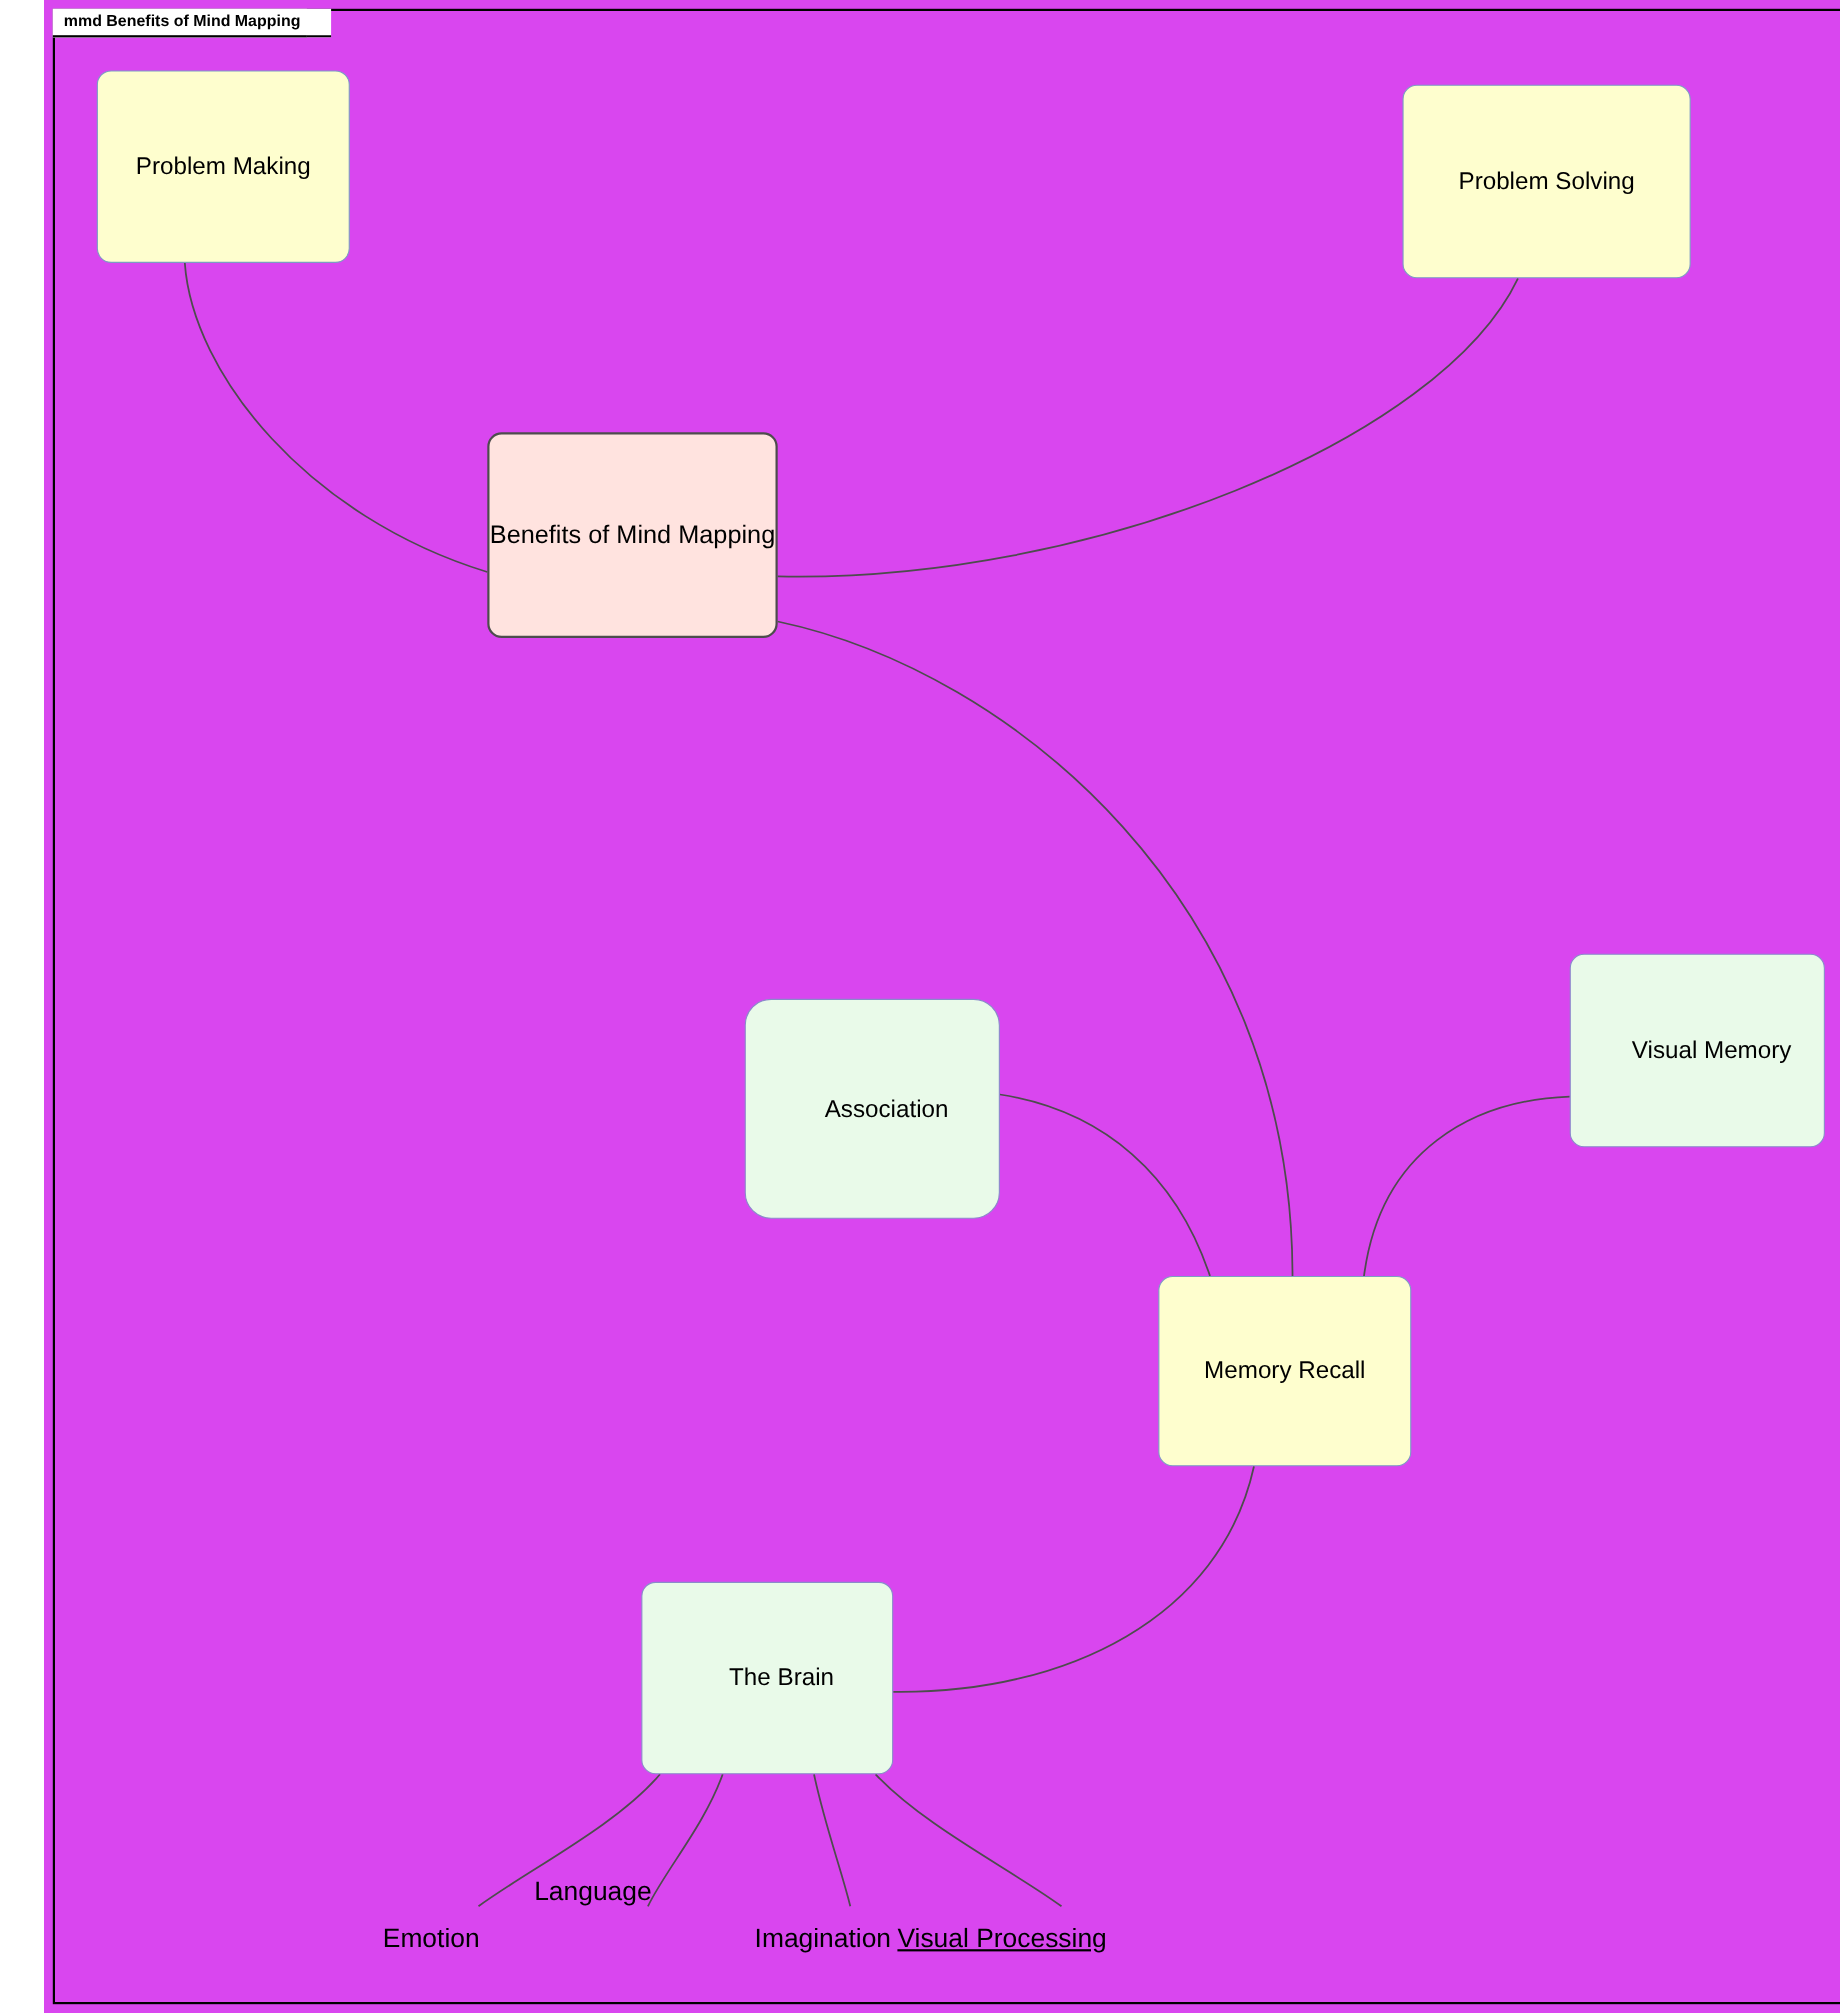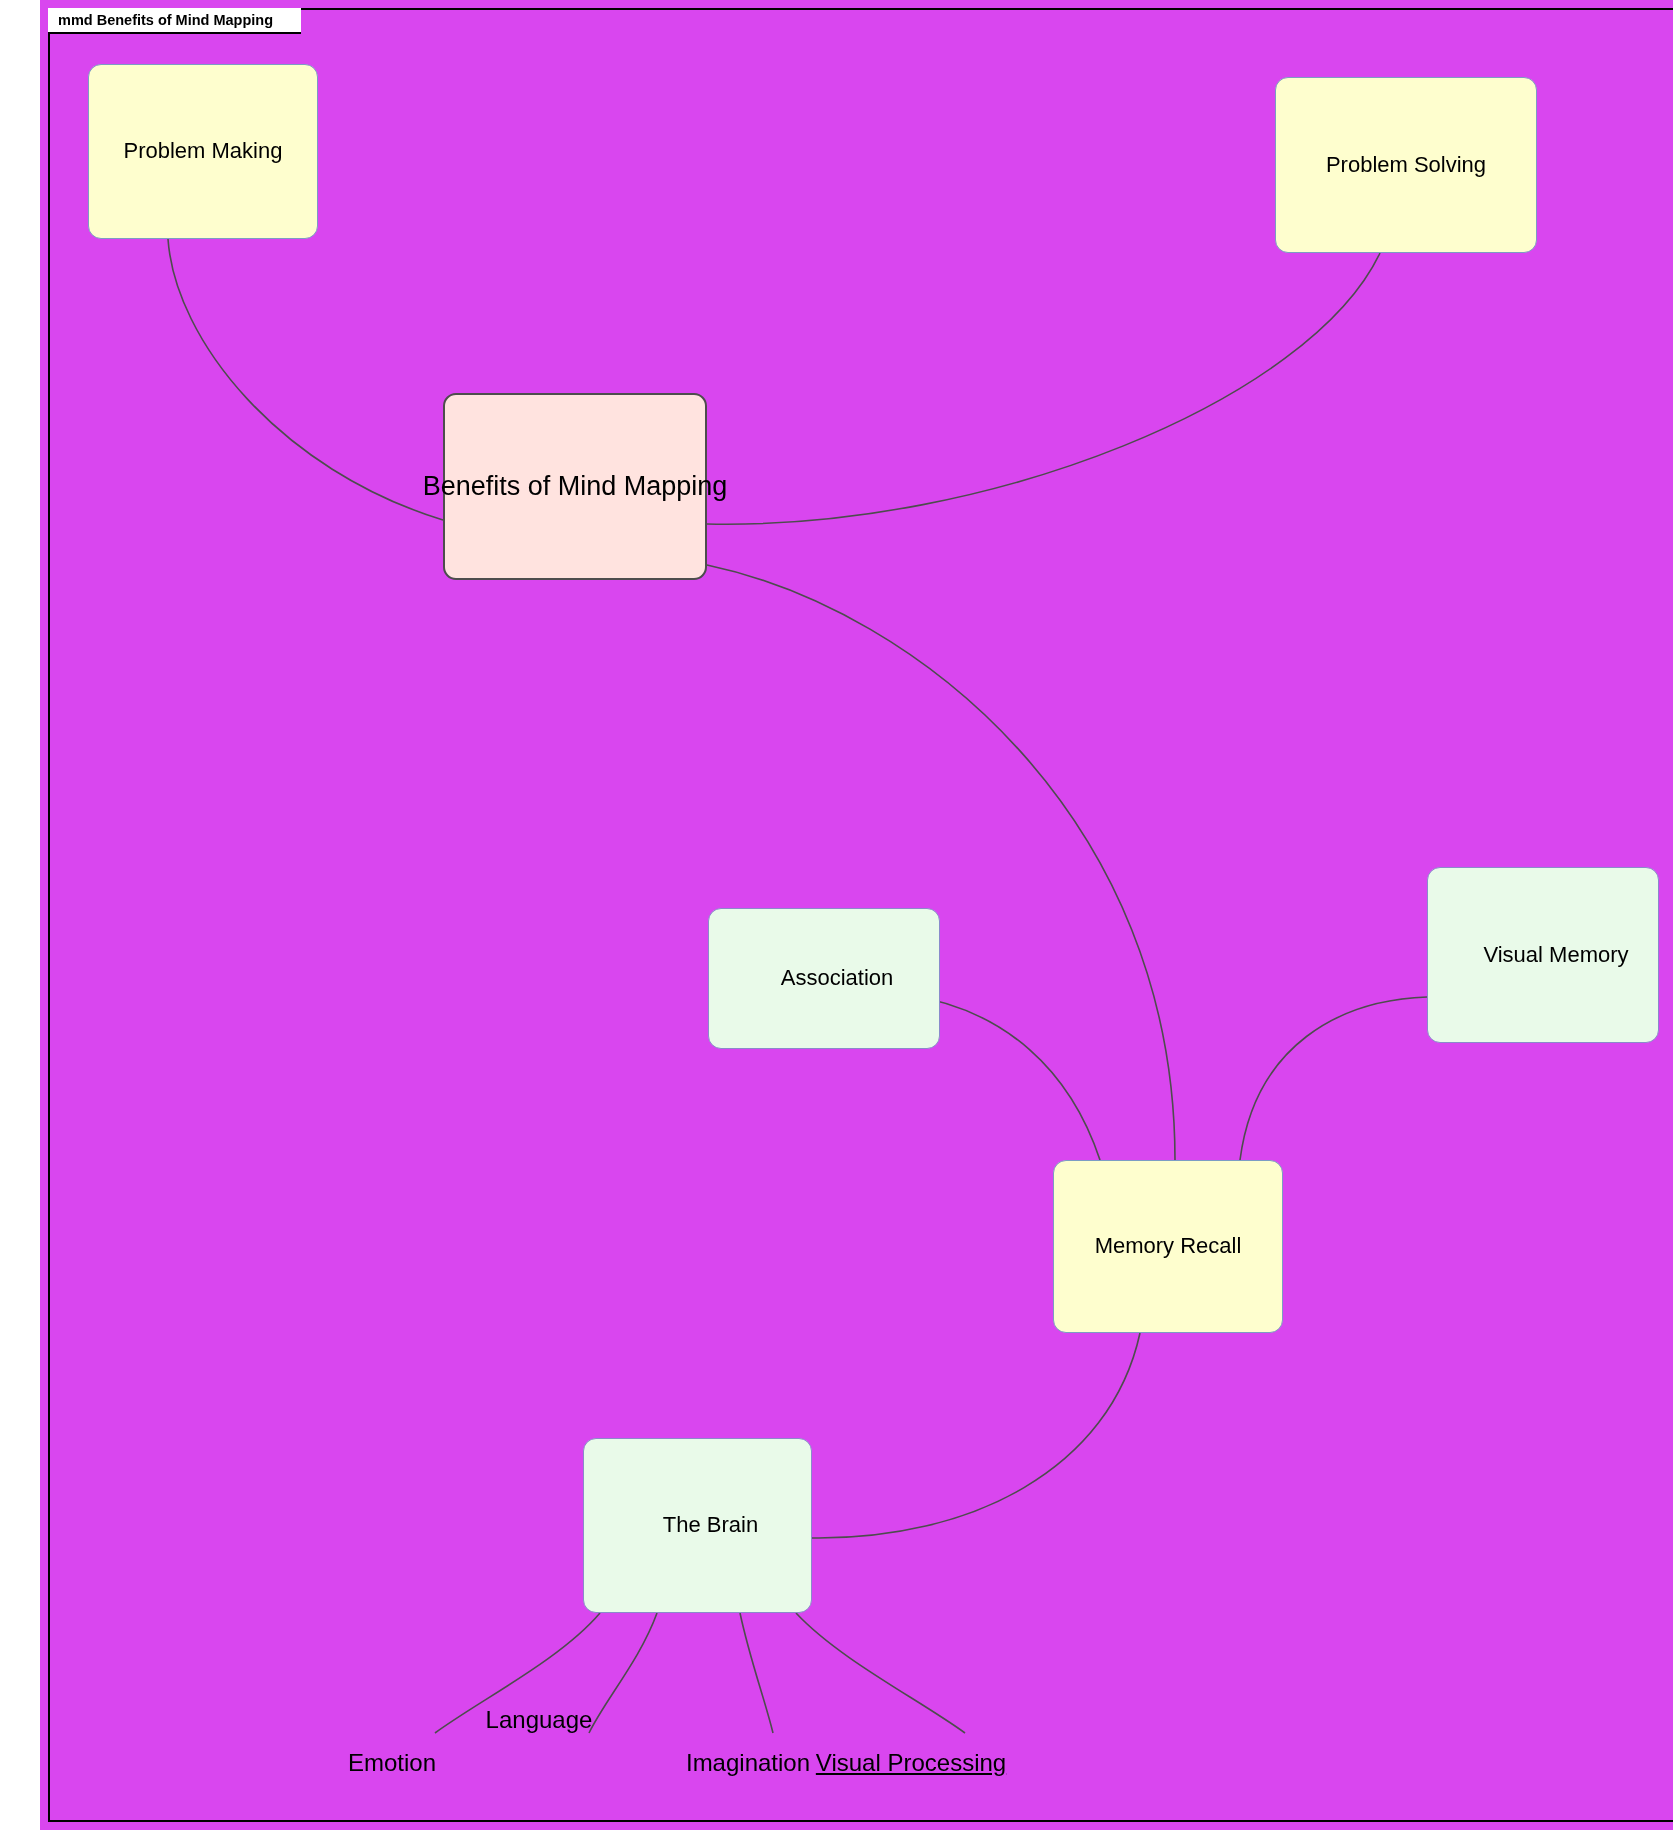--- a/index.html
+++ b/index.html
@@ -99,21 +99,21 @@
     font-size: 22px;
     color: #000000;
     line-height: 1.2;
     padding: 0 8px;
     white-space: nowrap;
   }
   .node.level0 {
     background: #FFE3DF;
     border: 2px solid #4D4D4D;
   }
-  .node.level0 .node-label { font-size: 27px; }
+  .node.level0 .node-label { font-size: 23px; }
   .node.level1 {
     background: #FEFECE;
     border: 1.5px solid #7C9CC4;
   }
   .node.level2 {
     background: #E9FAE9;
     border: 1.5px solid #8A8ACB;
     padding-left: 26px;
   }
   .leaf-label {
@@ -159,21 +159,21 @@
       </div>
       <div class="node level1" style="left: 48px; top: 64px; width: 230px; height: 175px;">
         <span class="node-label">Problem Making</span>
       </div>
       <div class="node level1" style="left: 1235px; top: 77px; width: 262px; height: 176px;">
         <span class="node-label">Problem Solving</span>
       </div>
       <div class="node level1" style="left: 1013px; top: 1160px; width: 230px; height: 173px;">
         <span class="node-label">Memory Recall</span>
       </div>
-      <div class="node level2" style="left: 668px; top: 908px; width: 232px; height: 141px;">
+      <div class="node level2" style="left: 637px; top: 908px; width: 232px; height: 200px; border-radius: 24px;">
         <span class="node-label">Association</span>
       </div>
       <div class="node level2" style="left: 1387px; top: 867px; width: 232px; height: 176px;">
         <span class="node-label">Visual Memory</span>
       </div>
       <div class="node level2" style="left: 543px; top: 1438px; width: 229px; height: 175px;">
         <span class="node-label">The Brain</span>
       </div>
     </div>
   <div id="leaf-layer">

